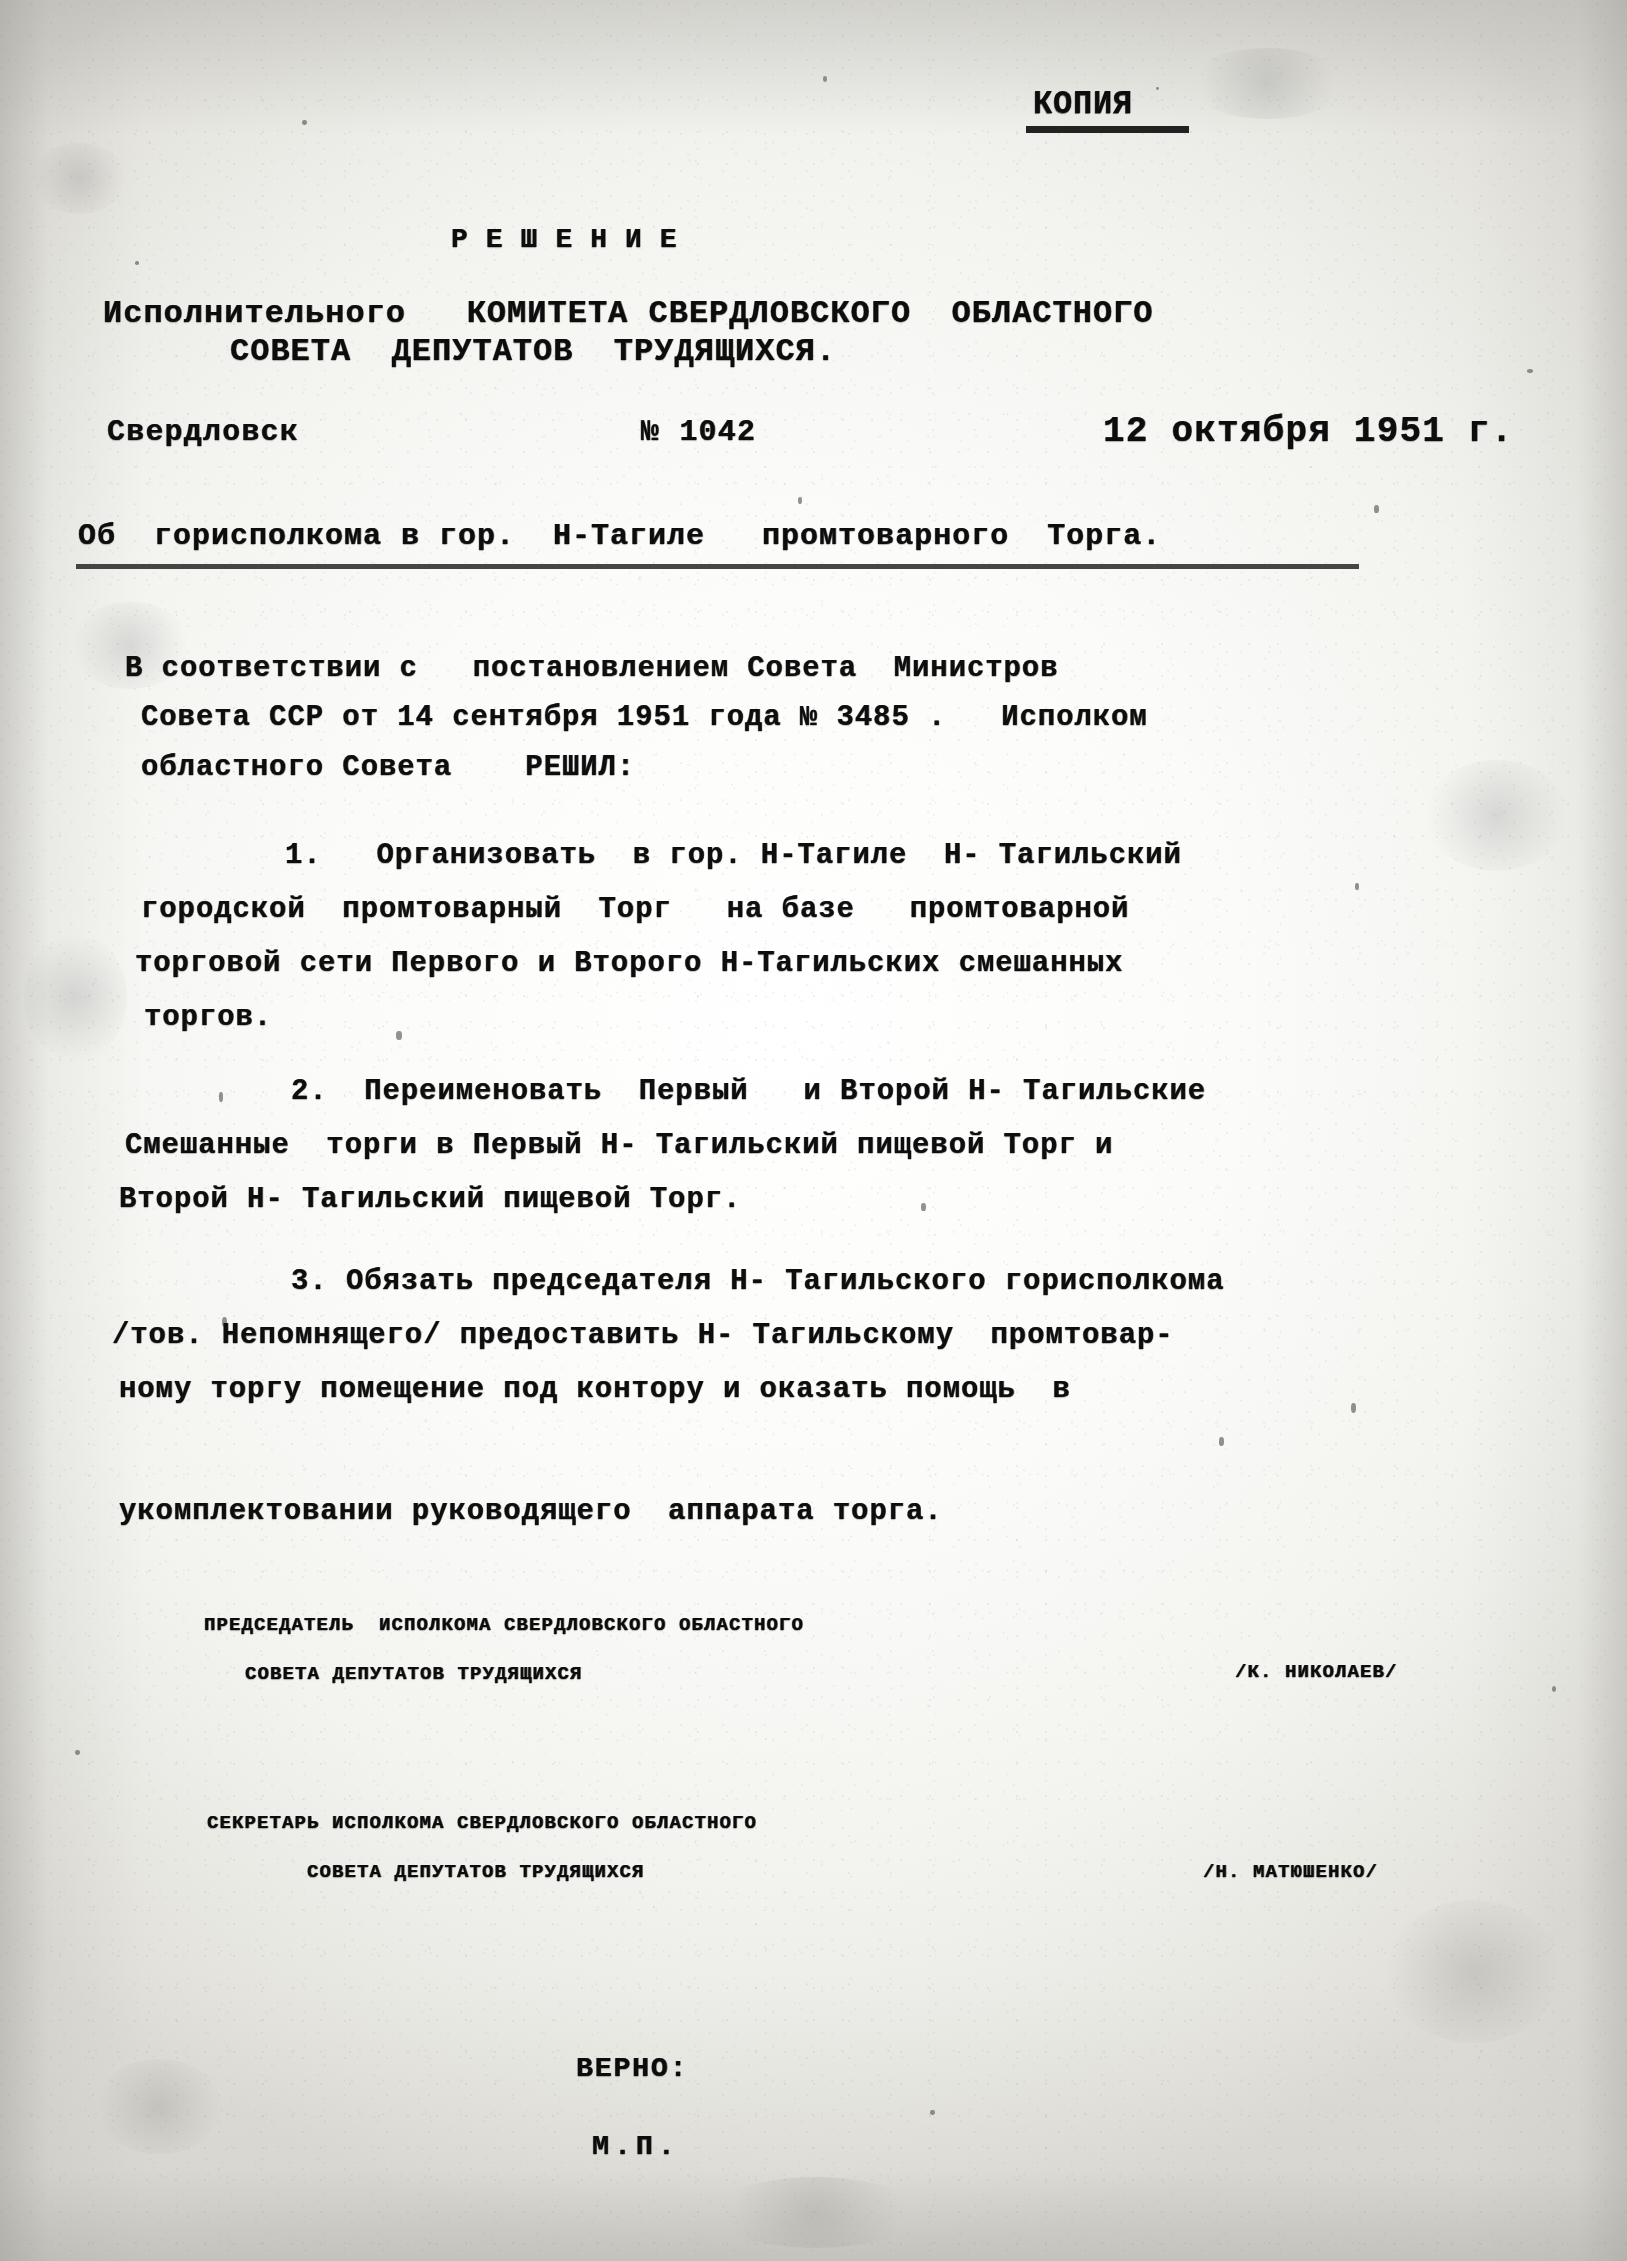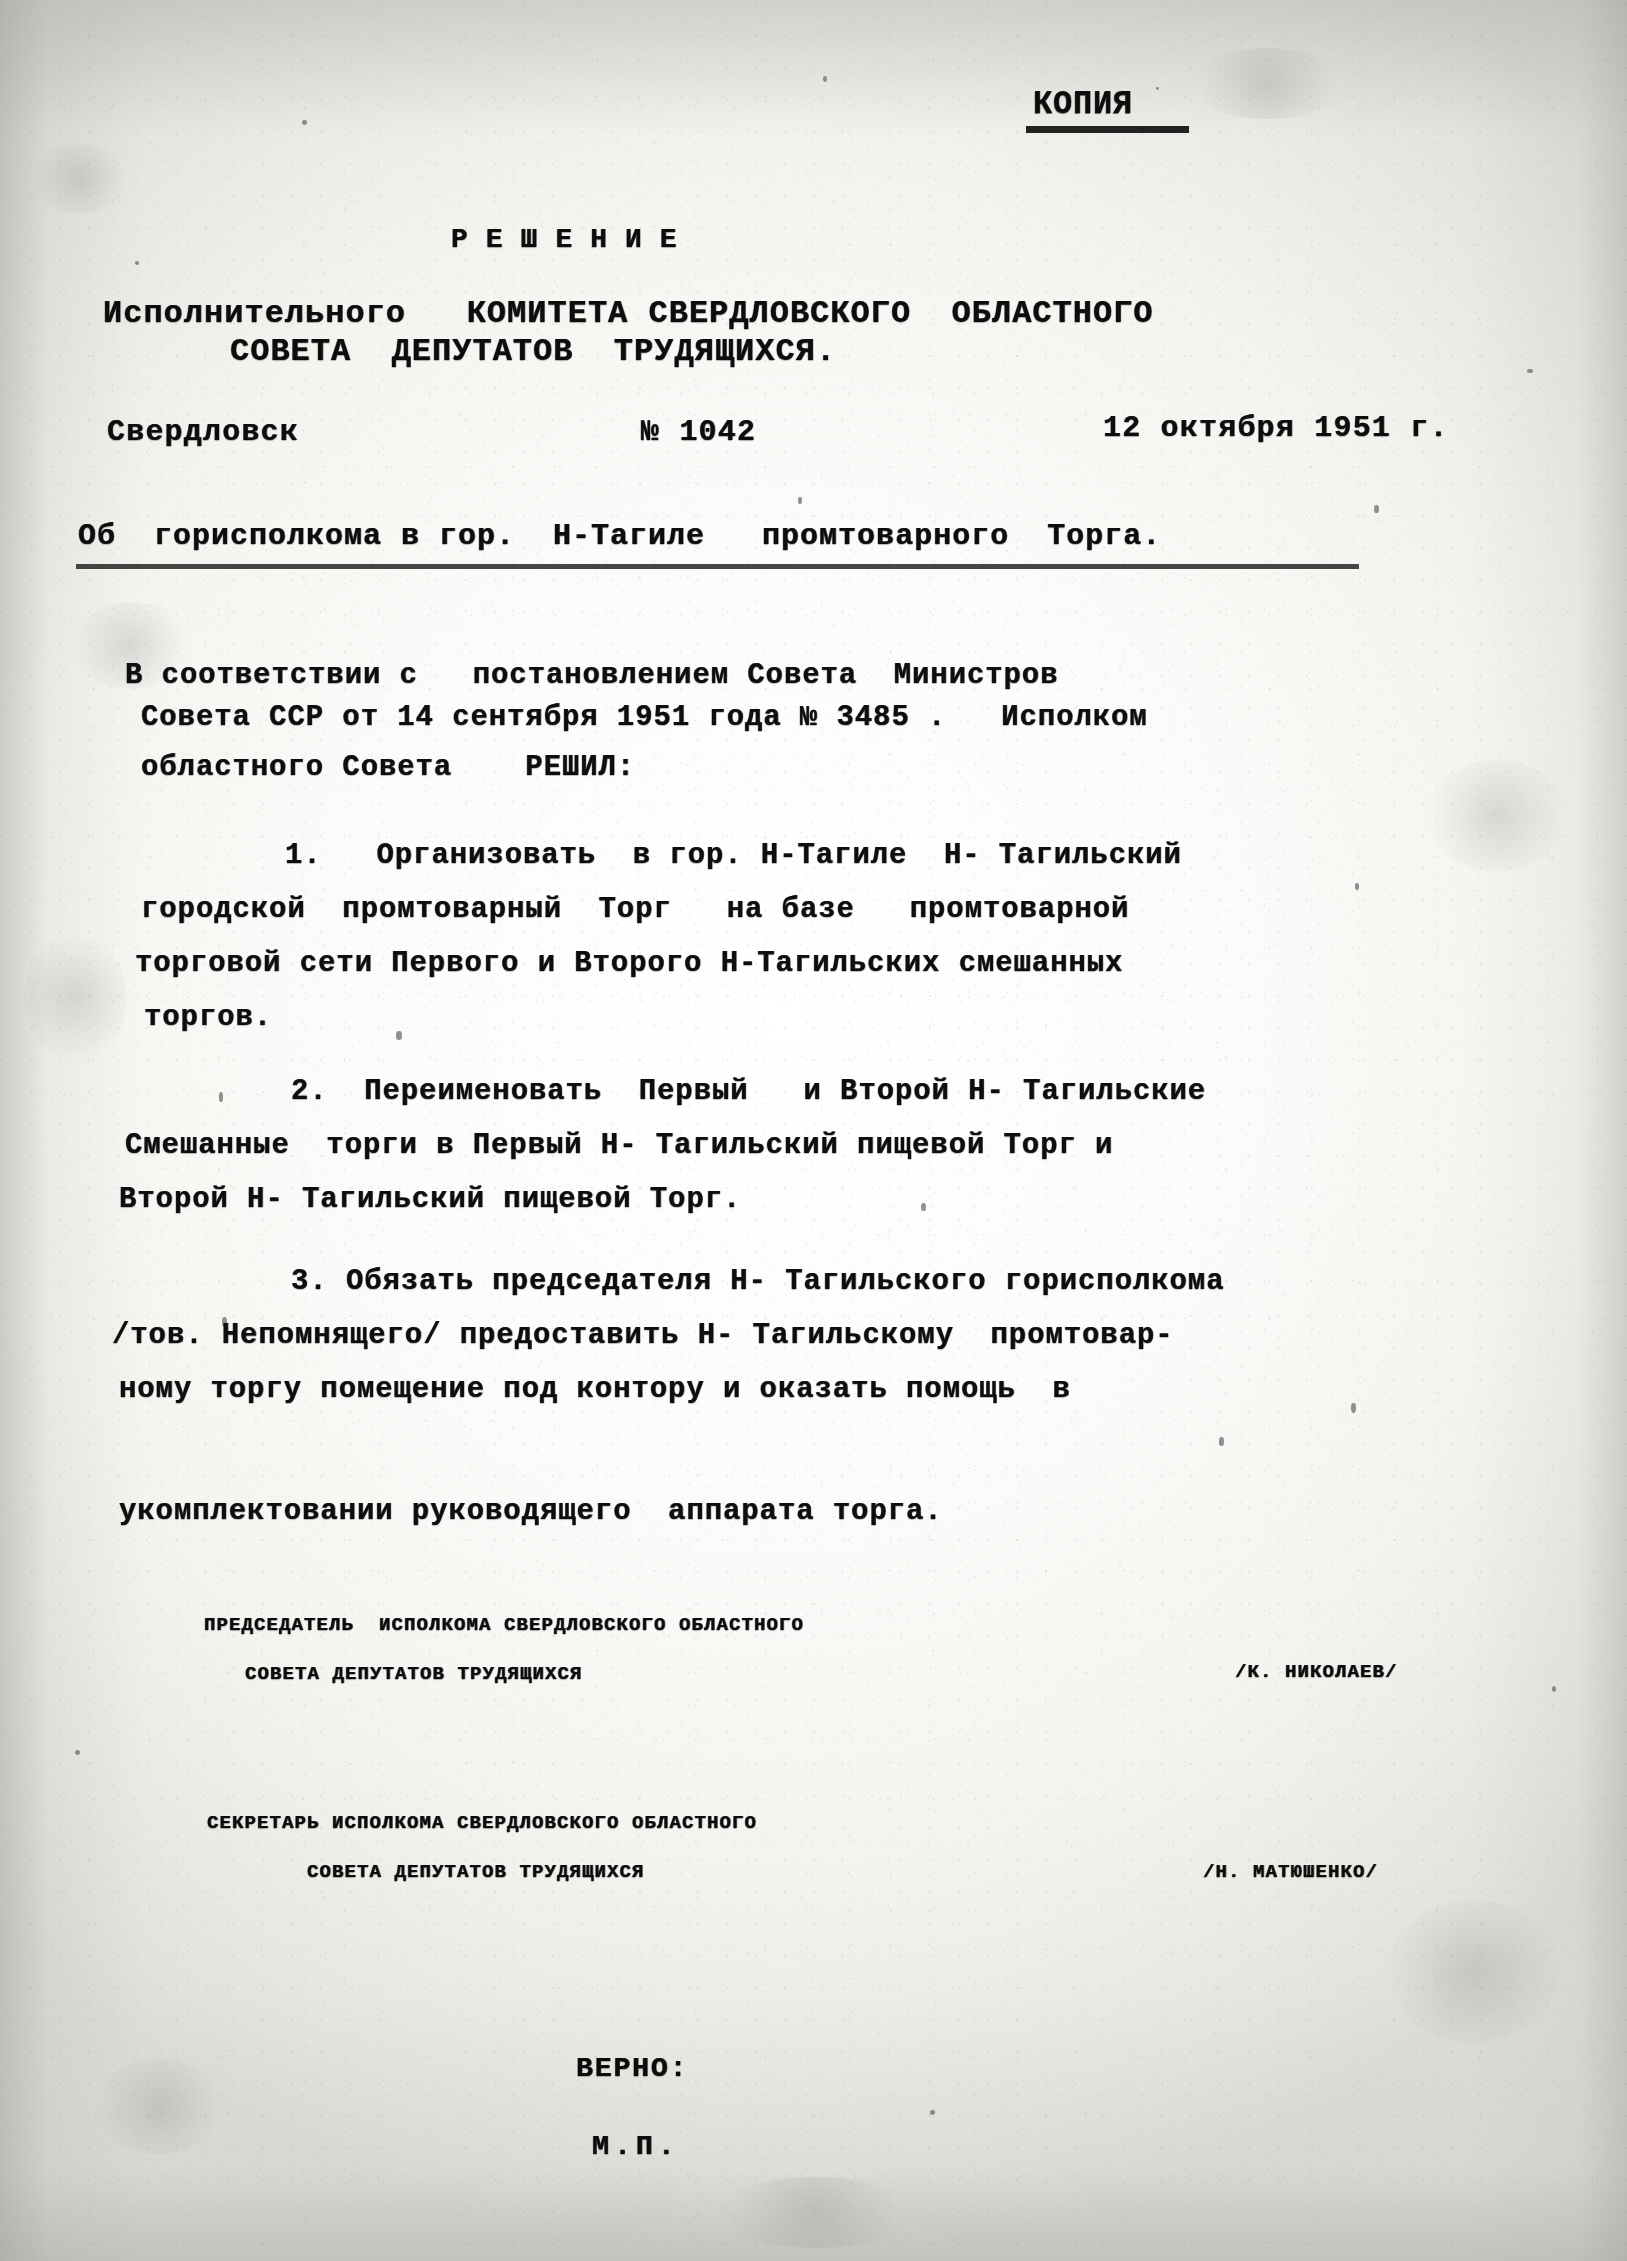--- a/index.html
+++ b/index.html
@@ -129,21 +129,21 @@
   .docnum {
     left: 629px;
     top: 415px;
     font-size: 30px;
     letter-spacing: 1.2px;
     padding-left: 12px;
   }
   .docdate {
     left: 1103px;
     top: 411px;
-    font-size: 30px;
+    font-size: 36px;
     letter-spacing: 1.2px;
   }
 
   .subject {
     left: 78px;
     top: 519px;
     font-size: 30px;
     letter-spacing: 1px;
   }
   .subject-rule {
@@ -252,21 +252,21 @@
 
     <div class="tw place">Свердловск</div>
     <div class="tw docnum">№ 1042</div>
     <div class="tw docdate">12 октября 1951 г.</div>
 
     <div class="tw subject">Об  горисполкома в гор.  Н-Тагиле   промтоварного  Торга.</div>
     <div class="subject-rule"></div>
 
     <div class="body">
 
-      <div class="bline" style="left:125px; top:652px;margin-top:7px;">В соответствии с   постановлением Совета  Министров</div>
+      <div class="bline" style="left:125px; top:652px;">В соответствии с   постановлением Совета  Министров</div>
       <div class="bline" style="left:141px; top:701px;">Совета ССР от 14 сентября 1951 года № 3485 .   Исполком</div>
       <div class="bline" style="left:141px; top:751px;">областного Совета    РЕШИЛ:</div>
 
       <div class="bline" style="left:285px; top:839px;">1.   Организовать  в гор. Н-Тагиле  Н- Тагильский</div>
       <div class="bline" style="left:141px; top:893px;">городской  промтоварный  Торг   на базе   промтоварной</div>
       <div class="bline" style="left:135px; top:947px;">торговой сети Первого и Второго Н-Тагильских смешанных</div>
       <div class="bline" style="left:144px; top:1001px;">торгов.</div>
 
       <div class="bline" style="left:291px; top:1075px;">2.  Переименовать  Первый   и Второй Н- Тагильские</div>
       <div class="bline" style="left:125px; top:1129px;">Смешанные  торги в Первый Н- Тагильский пищевой Торг и</div>

